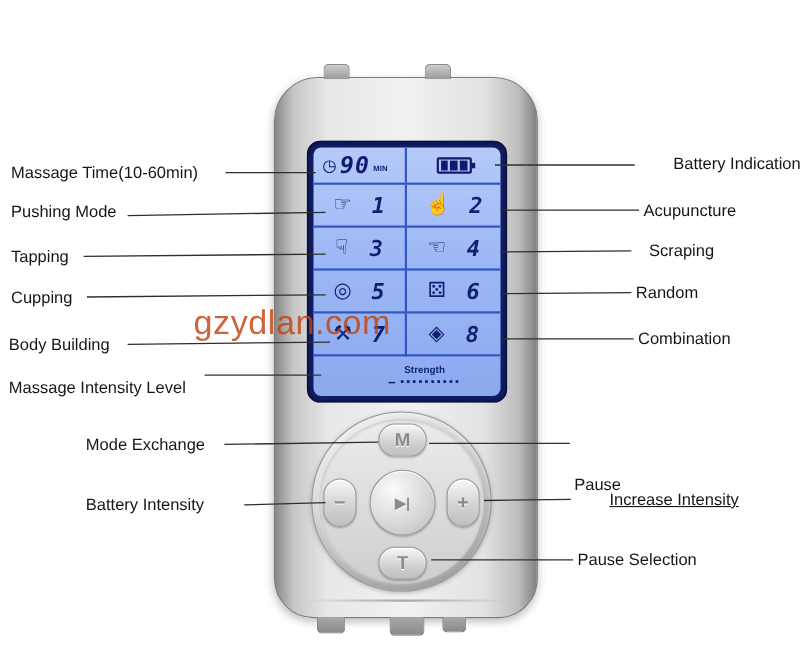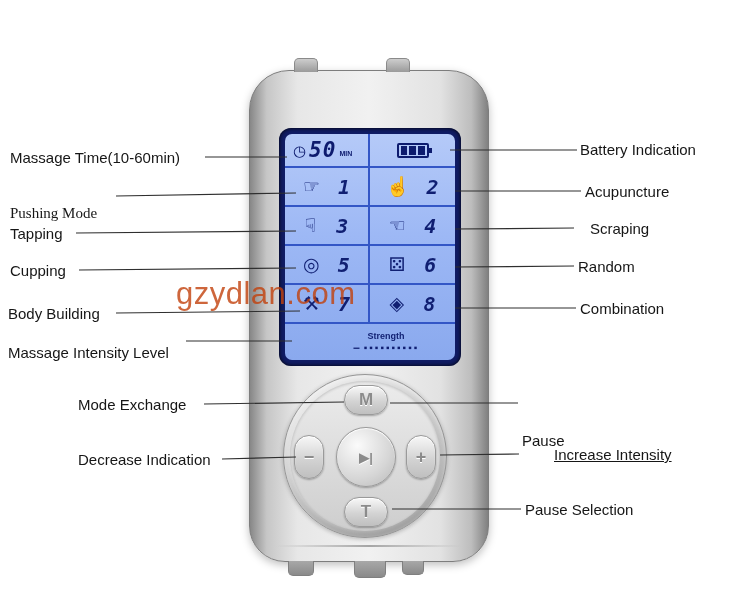--- a/index.html
+++ b/index.html
@@ -100,47 +100,47 @@
     <line x1="455" y1="191" x2="581" y2="191"></line>
     <line x1="455" y1="229" x2="574" y2="228"></line>
     <line x1="455" y1="267" x2="574" y2="266"></line>
     <line x1="455" y1="308" x2="576" y2="308"></line>
     <line x1="390" y1="403" x2="518" y2="403"></line>
     <line x1="440" y1="455" x2="519" y2="454"></line>
     <line x1="392" y1="509" x2="521" y2="509"></line>
   </svg>
 
   <div class="lbl" style="left:10px;top:149px;">Massage Time(10-60min)</div>
-  <div class="lbl" style="left:10px;top:205px;font-family:Liberation Serif, serif;">Pushing Mode</div>
+  <div class="lbl" style="left:10px;top:184px;">Pushing Mode</div>
   <div class="lbl" style="left:10px;top:225px;">Tapping</div>
   <div class="lbl" style="left:10px;top:262px;">Cupping</div>
   <div class="lbl" style="left:8px;top:305px;">Body Building</div>
   <div class="lbl" style="left:8px;top:332px;margin-top:12px;">Massage Intensity Level</div>
   <div class="lbl" style="left:78px;top:396px;">Mode Exchange</div>
-  <div class="lbl" style="left:78px;top:451px;">Decrease Indication</div>
-
-  <div class="lbl" style="left:580px;top:141px;">Battery Indication</div>
+  <div class="lbl" style="left:78px;top:451px;">Battery Intensity</div>
+
+  <div class="lbl" style="left:612px;top:141px;">Battery Indication</div>
   <div class="lbl" style="left:585px;top:183px;">Acupuncture</div>
   <div class="lbl" style="left:590px;top:220px;">Scraping</div>
   <div class="lbl" style="left:578px;top:258px;">Random</div>
   <div class="lbl" style="left:580px;top:300px;">Combination</div>
   <div class="lbl" style="left:522px;top:395px;margin-top:37px;">Pause</div>
   <div class="lbl" style="left:554px;top:446px;text-decoration:underline;">Increase Intensity</div>
   <div class="lbl" style="left:525px;top:501px;">Pause Selection</div>
 
   <div class="device">
     <div class="tab t1"></div>
     <div class="tab t2"></div>
 
     <div class="screen">
       <div class="screen-inner">
         <div class="sc-topbar">
           <div class="sc-timer">
             <span class="clock">◷</span>
-            <span class="t-val">50</span>
+            <span class="t-val">90</span>
             <span class="t-unit">MIN</span>
           </div>
           <div class="sc-batt-cell">
             <span class="batt">
               <span class="bar"></span>
                 <span class="bar"></span>
                 <span class="bar"></span>
             </span>
           </div>
         </div>

